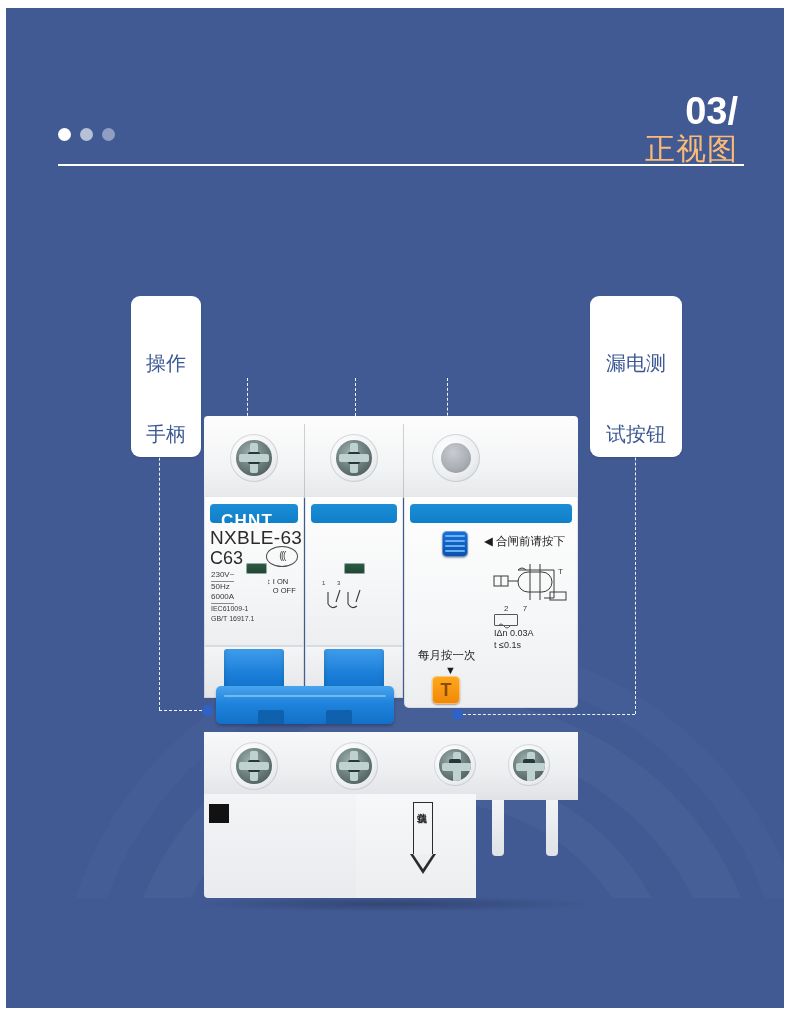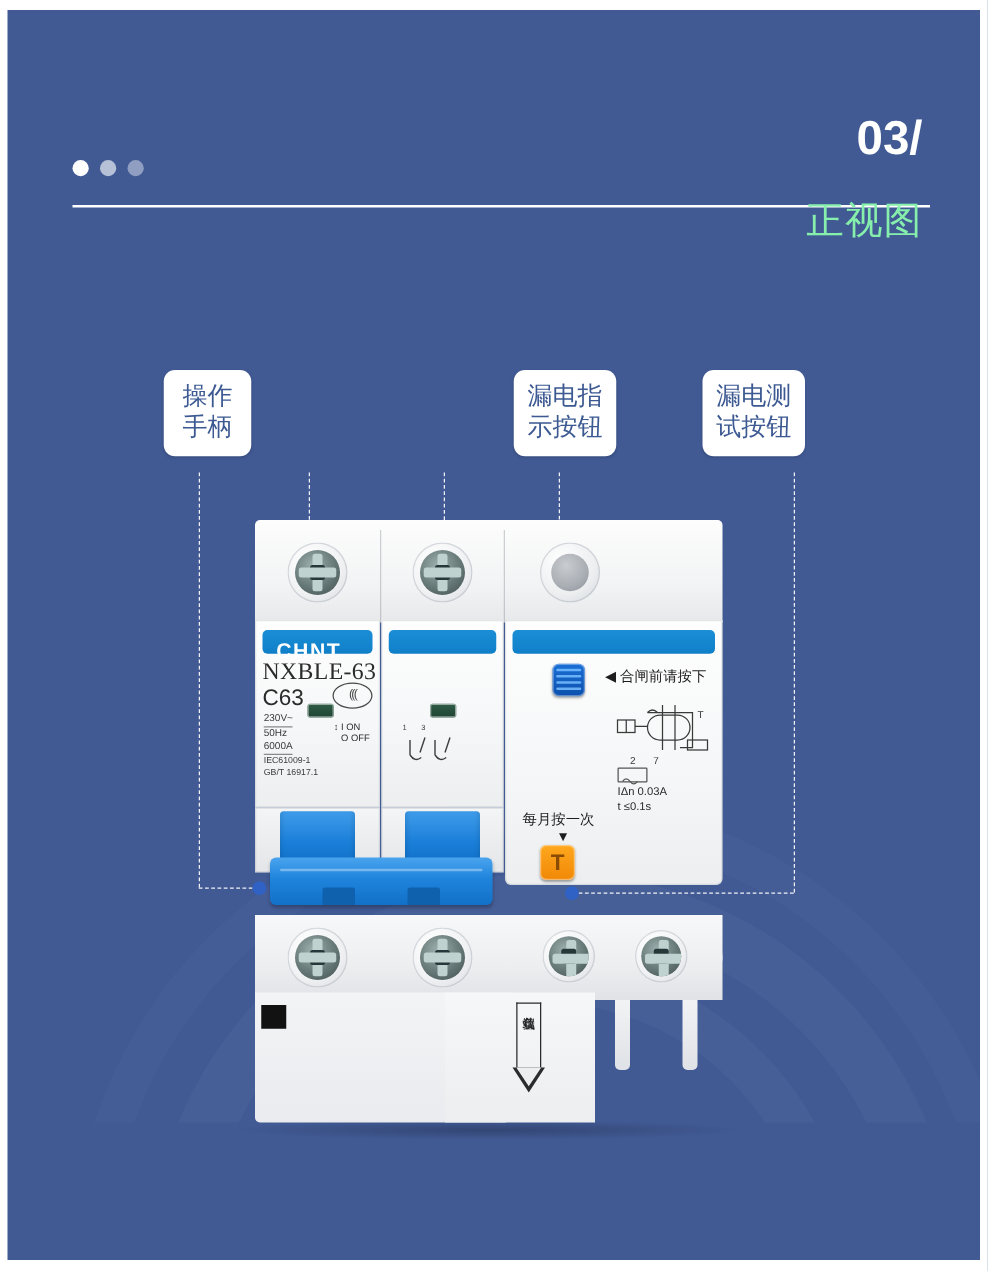--- a/index.html
+++ b/index.html
@@ -68,48 +68,47 @@
     right: 46px; top: 84px;
     color: #ffffff;
     font-size: 38px;
     font-weight: bold;
     letter-spacing: 0px;
     line-height: 1;
   }
   .hdr-sub {
     position: absolute;
     right: 46px; top: 126px;
-    color: #86efac;
+    color: #fdba74;
     font-size: 30px;
     line-height: 1;
     letter-spacing: 1px;
-    margin-top: 28px;
   }
 
   
   .callout {
     position: absolute;
     background: #ffffff;
     border-radius: 9px;
     color: #3c5992;
     text-align: center;
     font-size: 20px;
     line-height: 25px;
     padding: 9px 8px 10px 8px;
     box-sizing: border-box;
     box-shadow: 0 1px 2px rgba(0,0,0,0.12);
     white-space: nowrap;
   }
-  .callout .ln { display: block; }
+  .callout .ln { display: block; margin-top: 46px; }
 
   #cal0 { left: 125px; top: 288px; width: 70px; }
   #cal1 { left: 214px; top: 288px; width: 70px; }
   #cal2 { left: 313px; top: 288px; width: 70px; }
   #cal3 { left: 405px; top: 288px; width: 82px; }
-  #cal4 { left: 556px; top: 288px; width: 82px; }
+  #cal4 { left: 584px; top: 288px; width: 92px; }
 
   
   .lead {
     position: absolute;
     border: 0;
   }
   .lead.v {
     border-left: 1px dashed rgba(255,255,255,0.92);
     width: 0;
   }
@@ -222,21 +221,21 @@
     font-size: 17px;
     font-weight: bold;
     letter-spacing: 1.2px;
     line-height: 19px;
   }
 
   .spec {
     position: absolute;
     color: #2b2b2b;
   }
-  .model { left: 6px; top: 31px; font-size: 19px; letter-spacing: 0.3px; font-family: Liberation Serif, serif; }
+  .model { left: 6px; top: 31px; font-size: 19px; letter-spacing: 0.3px; }
   .curve { left: 6px; top: 52px; font-size: 18px; }
   .ratings {
     left: 7px; top: 74px;
     font-size: 8px;
     line-height: 10.5px;
     color: #3a3a3a;
   }
   .ratings .u { border-bottom: 1px solid #8a8a8a; display: inline-block; padding-bottom: 0px; }
   .std {
     left: 7px; top: 108px;
@@ -538,24 +537,20 @@
     <div class="lead v" style="left:441px; top:370px; height:156px;"></div>
     <div class="enddot" style="left:436px; top:522px;"></div>
 
     <div class="lead v" style="left:629px; top:370px; height:336px;"></div>
     <div class="lead h" style="left:452px; top:706px; width:177px;"></div>
     <div class="enddot" style="left:446px; top:701px;"></div>
 
     <div class="callout" id="cal0">
       <span class="ln">操作</span>
       <span class="ln">手柄</span>
-    </div>
-    <div class="callout" id="cal3">
-      <span class="ln">漏电指</span>
-      <span class="ln">示按钮</span>
     </div>
     <div class="callout" id="cal4">
       <span class="ln">漏电测</span>
       <span class="ln">试按钮</span>
     </div>
 
     <div class="shadow"></div>
 
     <div id="product">
 

